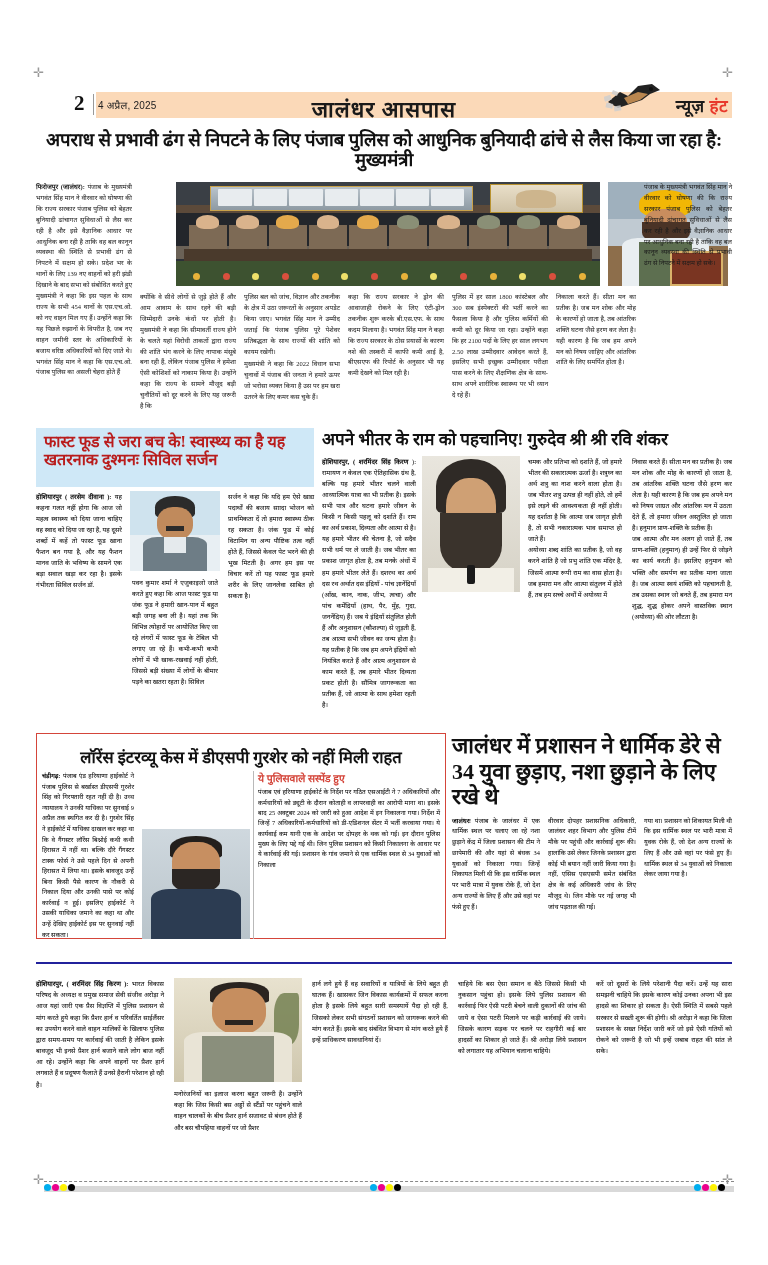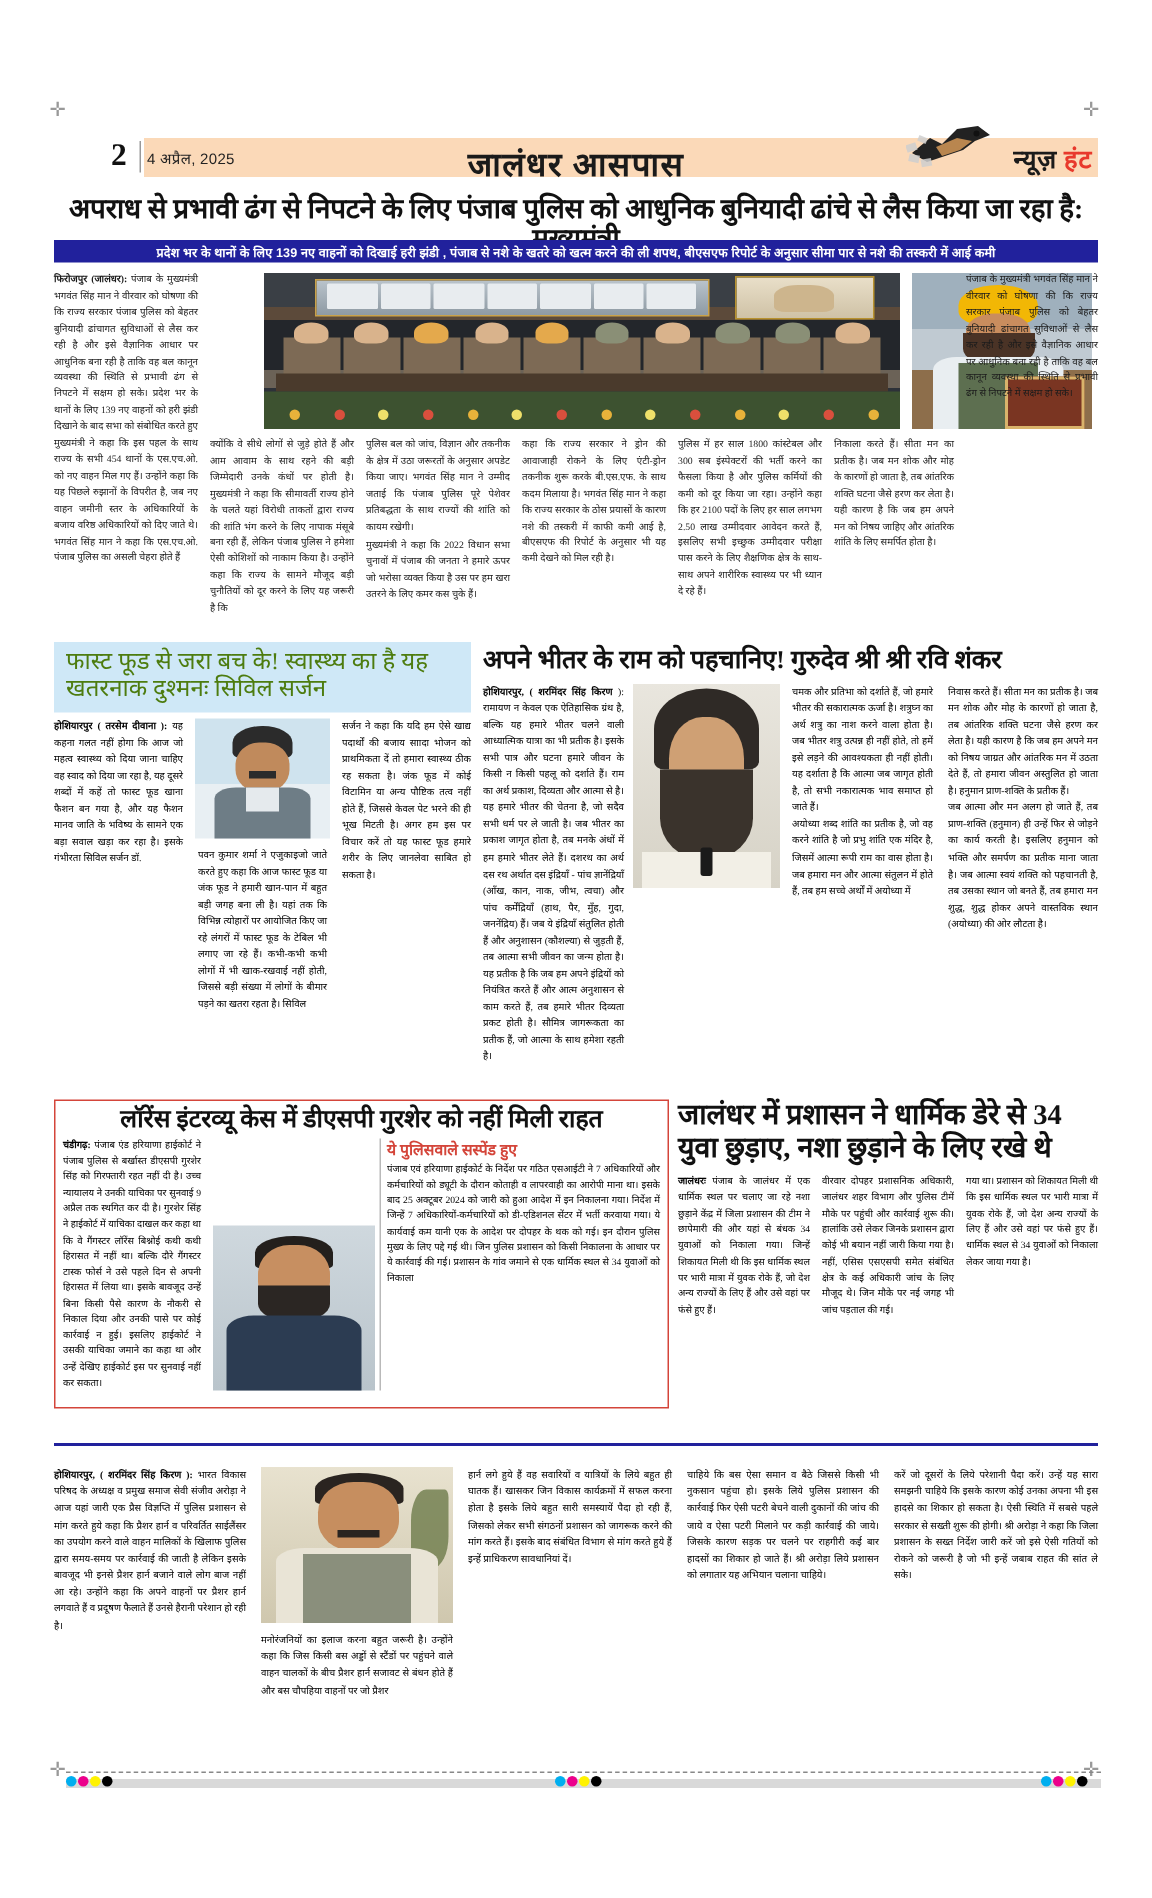--- a/index.html
+++ b/index.html
@@ -126,22 +126,22 @@
   .cm-turban { position: absolute; left: 26%; top: 8%; width: 44%; height: 26%; background: #f2b705; border-radius: 50% 50% 34% 34%; }
   .cm-face { position: absolute; left: 30%; top: 26%; width: 36%; height: 28%; background: #c98d5e; border-radius: 42%; }
   .cm-beard { position: absolute; left: 28%; top: 38%; width: 40%; height: 22%; background: #4a3326; border-radius: 0 0 50% 50%; }
   .cm-body { position: absolute; left: 12%; top: 54%; width: 72%; height: 46%; background: #e9eef1; border-radius: 18% 18% 0 0; }
   .cm-vest { position: absolute; left: 26%; top: 58%; width: 44%; height: 42%; background: #5d6f50; }
   .cm-frame { position: absolute; left: 52%; top: 66%; width: 44%; height: 34%; background: #7a3522; border: 2px solid #d9b36b; }
 
   
   .story-box { position: absolute; }
   .hl-band-blue {
-    background: #cfe8f7; padding: 5px 8px 6px;
-    font-size: 16px; font-weight: normal; line-height: 1.12; color: #4d7c0f;
+    background: #cfe8f7; padding: 5px 8px 18px;
+    font-size: 16px; font-weight: bold; line-height: 1.12; color: #b91c1c;
   }
   .hl-plain {
     font-size: 17px; font-weight: bold; line-height: 1.12; color: #111;
     padding: 2px 0 4px;
   }
 
   .s-fastfood { left: 36px; top: 428px; width: 278px; height: 296px; }
   .ff-body { position: relative; margin-top: 4px; height: 238px; }
   .ff-c1 { position: absolute; left: 0; top: 0; width: 86px; font-size: 6.5px; line-height: 1.7; text-align: justify; }
   .ff-c2 { position: absolute; left: 96px; top: 86px; width: 86px; font-size: 6.5px; line-height: 1.7; text-align: justify; }
@@ -162,41 +162,41 @@
   .rv-photo { position: absolute; left: 100px; top: 0; width: 98px; height: 136px; }
   .rv-bg { position: absolute; inset: 0; background: linear-gradient(#e9e6de, #d6d2c6); }
   .rv-hair { position: absolute; left: 14%; top: 2%; width: 72%; height: 40%; background: #2f2a26; border-radius: 50% 50% 10% 10%; }
   .rv-face { position: absolute; left: 24%; top: 16%; width: 52%; height: 46%; background: #cfa074; border-radius: 44%; }
   .rv-beard { position: absolute; left: 18%; top: 42%; width: 64%; height: 44%; background: #3a332c; border-radius: 0 0 46% 46%; }
   .rv-robe { position: absolute; left: 6%; bottom: 0; width: 88%; height: 18%; background: #f2efe6; }
   .rv-mic { position: absolute; left: 46%; bottom: 6%; width: 8%; height: 14%; background: #1a1a1a; border-radius: 2px; }
 
   
   .s-dsp { left: 36px; top: 733px; width: 410px; height: 206px; border: 1px solid #d4453a; padding: 3px 5px 4px; }
-  .dsp-hl { font-size: 16.5px; font-weight: bold; text-align: center; line-height: 1.1; color: #111; }
+  .dsp-hl { font-size: 16.5px; font-weight: bold; text-align: center; line-height: 1.1; color: #111; margin-top: 12px; }
   .dsp-body { position: relative; margin-top: 4px; }
   .dsp-c1 { position: absolute; left: 0; top: 0; width: 92px; font-size: 6.4px; line-height: 1.65; text-align: justify; }
   .dsp-c2 { position: absolute; left: 100px; top: 0; width: 108px; }
   .dsp-blue {
     background: #1f4ba8; color: #fff; font-size: 11px; font-weight: bold;
     text-align: center; line-height: 1.25; padding: 4px 3px 5px;
   }
   .dsp-photo { position: absolute; left: 100px; top: 58px; width: 108px; height: 110px; }
   .dsp-bg { position: absolute; inset: 0; background: linear-gradient(#cfd8de, #b9c4cb); }
   .dsp-face { position: absolute; left: 28%; top: 12%; width: 44%; height: 40%; background: #c78f61; border-radius: 44%; }
   .dsp-hair { position: absolute; left: 26%; top: 6%; width: 48%; height: 20%; background: #231f1c; border-radius: 50% 50% 12% 12%; }
   .dsp-beard { position: absolute; left: 28%; top: 36%; width: 44%; height: 22%; background: #2b2623; border-radius: 0 0 48% 48%; }
   .dsp-shirt { position: absolute; left: 8%; top: 54%; width: 84%; height: 46%; background: #2c3c52; border-radius: 20% 20% 0 0; }
   .dsp-c3 { position: absolute; left: 216px; top: 0; width: 182px; }
   .dsp-red { color: #d4453a; font-size: 10.5px; font-weight: bold; }
   .dsp-c3 .txt { font-size: 6.4px; line-height: 1.62; text-align: justify; margin-top: 2px; }
   .dsp-vline { position: absolute; left: 211px; top: 0; width: 1px; height: 168px; background: #b9b9b9; }
 
   .s-dera { left: 452px; top: 733px; width: 280px; height: 206px; }
-  .dera-hl { font-size: 19px; font-weight: bold; line-height: 1.16; color: #111; }
+  .dera-hl { font-size: 22px; font-weight: bold; line-height: 1.16; color: #111; }
   .dera-body { position: relative; margin-top: 6px; }
   .dera-c1 { position: absolute; left: 0; top: 0; width: 88px; font-size: 6.4px; line-height: 1.68; text-align: justify; }
   .dera-c2 { position: absolute; left: 96px; top: 0; width: 88px; font-size: 6.4px; line-height: 1.68; text-align: justify; }
   .dera-c3 { position: absolute; left: 192px; top: 0; width: 88px; font-size: 6.4px; line-height: 1.68; text-align: justify; }
 
   .rule-blue { position: absolute; left: 36px; top: 962px; width: 696px; height: 2px; background: #21219c; }
 
   
   .s-bus { left: 36px; top: 972px; width: 696px; }
   .bus-hl { font-size: 17.5px; font-weight: bold; text-align: center; line-height: 1.1; color: #111; }
@@ -264,21 +264,20 @@
         </g>
       </svg>
       <div class="brand-txt">
         <span class="brand-news">न्यूज़</span>
         <span class="brand-hunt">हंट</span>
       </div>
     </div>
   </div>
 
   <div class="lead-hl">अपराध से प्रभावी ढंग से निपटने के लिए पंजाब पुलिस को आधुनिक बुनियादी ढांचे से लैस किया जा रहा है: मुख्यमंत्री</div>
-  <div class="lead-sub">प्रदेश भर के थानों के लिए 139 नए वाहनों को दिखाई हरी झंडी , पंजाब से नशे के खतरे को खत्म करने की ली शपथ, बीएसएफ रिपोर्ट के अनुसार सीमा पार से नशे की तस्करी में आई कमी</div>
 
   <div class="col lead-body" style="height:242px">
 
     <div class="photo photo-stage">
       <div class="stage-wall"></div>
       <div class="stage-screen"></div>
       <div class="stage-cars">
           <i></i>
           <i></i>
           <i></i>

